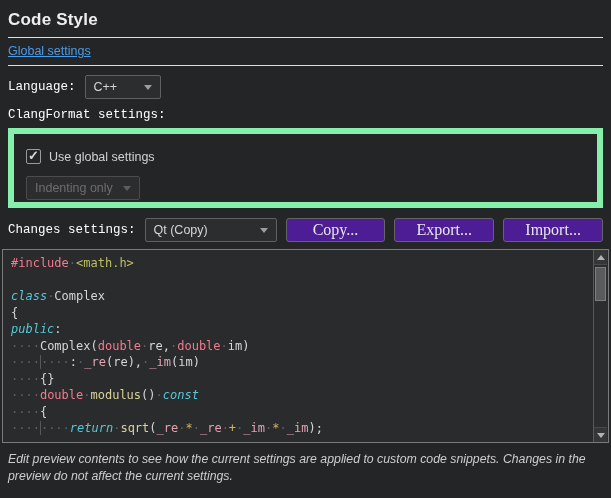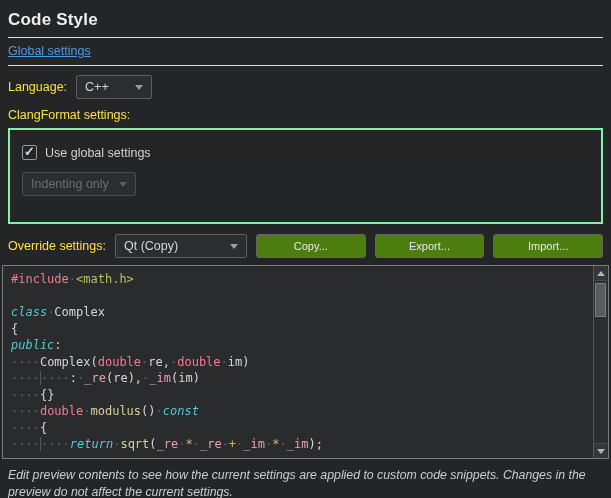--- a/index.html
+++ b/index.html
@@ -7,44 +7,44 @@
     width:611px;height:498px;box-sizing:border-box;
     padding:8px 8px 0;overflow:hidden;
     font-family:"Liberation Sans",sans-serif;font-size:12.5px;color:#d2d2d2;
   }
   .title{font-size:17px;font-weight:bold;color:#eeeeee;margin:2px 0 7px;letter-spacing:.2px;}
   .hr{border:none;border-top:1px solid #dfdfdf;margin:0;}
   .link-row{margin:6px 0 7px;}
   .link{color:#4b9ce8;text-decoration:underline;cursor:pointer;}
   .row{display:flex;align-items:center;}
   .lang-row{margin:9px 0 9px;}
-  .lbl{color:#fde047;}
+  .lbl{color:#ffffff;font-family:Liberation Mono, monospace;}
   .lang-row .lbl{margin-right:9px;}
   .combo{
     height:24px;background:#2c2d2f;border:1px solid #606060;border-radius:2px;
     display:flex;align-items:center;justify-content:space-between;
     padding:0 8px;box-sizing:border-box;color:#d6d6d6;cursor:default;
   }
   .combo .arr{width:0;height:0;border-left:4px solid transparent;border-right:4px solid transparent;border-top:5px solid #9d9d9d;margin-left:10px;}
   .combo.disabled{color:#6d6d6d;border-color:#4b4b4b;margin-top:12px;}
   .combo.disabled .arr{border-top-color:#5d5d5d;}
   .cf-label{margin-top:4px;}
-  .group{border:2px solid #86efac;margin-top:6px;padding:15px 12px 0;height:96px;box-sizing:border-box;}
+  .group{border:6px solid #86efac;margin-top:6px;padding:15px 12px 0;height:80px;box-sizing:border-box;}
   .cb-row{display:flex;align-items:center;}
   .cb{width:13px;height:13px;border:1px solid #9a9a9a;border-radius:2px;margin-right:8px;position:relative;background:#242527;flex:none;}
   .cb.checked::after{content:"\2713";position:absolute;left:1px;top:-2px;font-size:13px;font-weight:bold;color:#d8d8d8;}
   .cb-row.disabled .cb{border-color:#5a5a5a;}
   .cb-row.disabled .cb.checked::after{color:#767676;}
   .cb-row.disabled .cb-label{color:#6d6d6d;}
   .mode-combo{width:114px;margin:12px 0 14px;}
   .cur-row{margin-top:10px;display:flex;align-items:center;gap:9px;}
   .cur-combo{width:132px;flex:none;}
   .btn{
-    flex:1;height:24px;background:#4d7c0f;border:1px solid #656565;border-radius:3px;
-    color:#e8e8e8;font-size:11px;font-family:Liberation Sans, sans-serif;cursor:pointer;
+    flex:1;height:24px;background:#4c1d95;border:1px solid #656565;border-radius:3px;
+    color:#e8e8e8;font-size:16px;font-family:Liberation Serif, serif;cursor:pointer;
   }
   .editor{
     margin:7px -6px 0;height:194px;border:1px solid #7b7b7b;background:#2a2b2d;
     position:relative;box-sizing:border-box;overflow:hidden;
   }
   .code{
     padding:5px 20px 0 8px;font-family:"DejaVu Sans Mono",monospace;
     font-size:12px;line-height:16.5px;white-space:pre;
   }
   .cl{height:16.5px;}
@@ -92,21 +92,21 @@
     <span class="cb checked"></span>
     <span class="cb-label">Use global settings</span>
   </div>
   <div class="combo disabled mode-combo">
     <span>Indenting only</span>
     <span class="arr"></span>
   </div>
 </div>
 
 <div class="cur-row">
-  <span class="lbl">Override settings:</span>
+  <span class="lbl">Changes settings:</span>
   <div class="combo cur-combo">
     <span>Qt (Copy)</span>
     <span class="arr"></span>
   </div>
   <button class="btn">Copy...</button>
   <button class="btn">Export...</button>
   <button class="btn">Import...</button>
 </div>
 
 <div class="editor">

